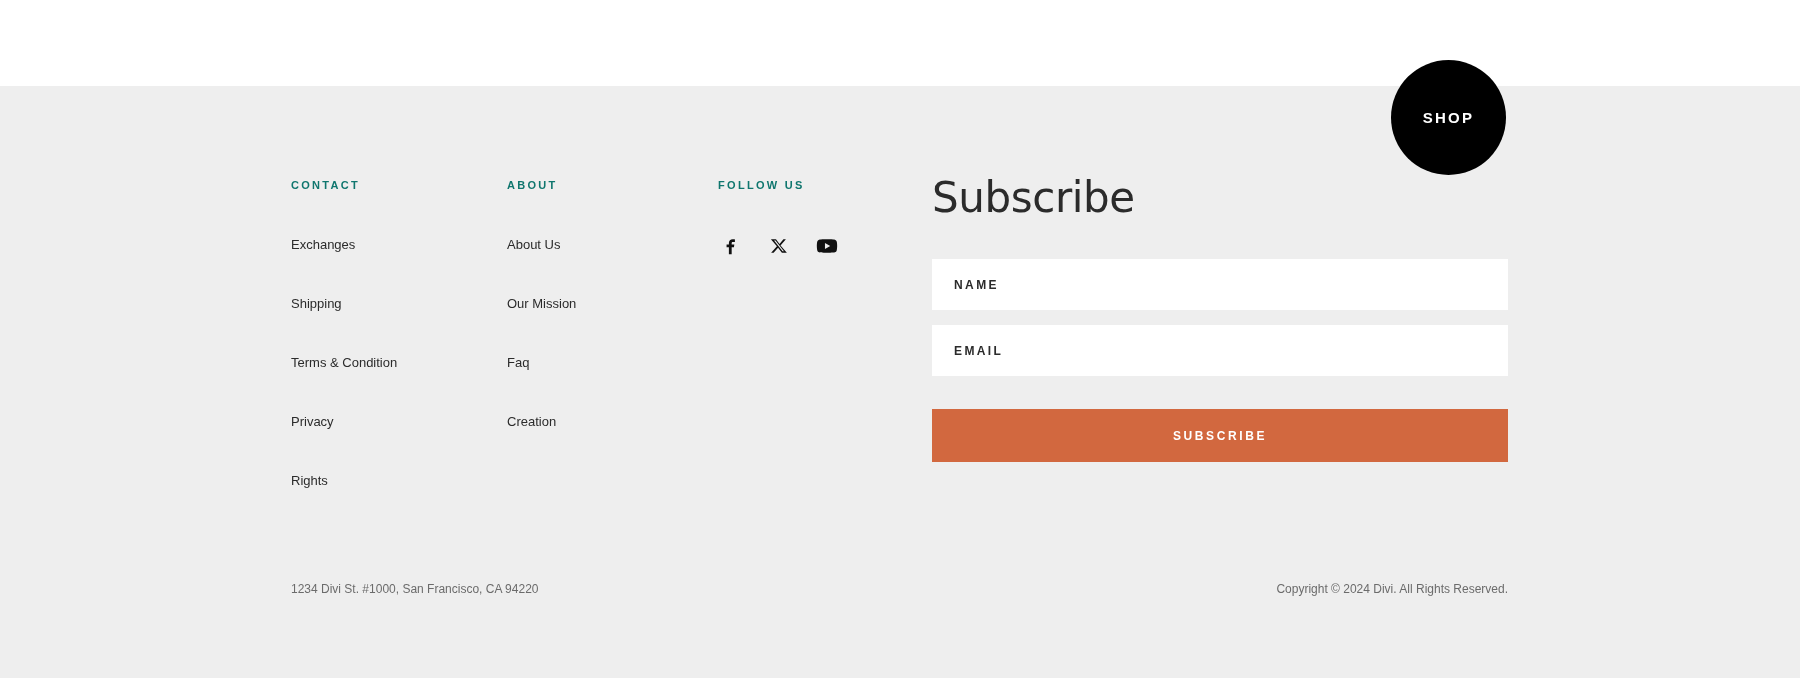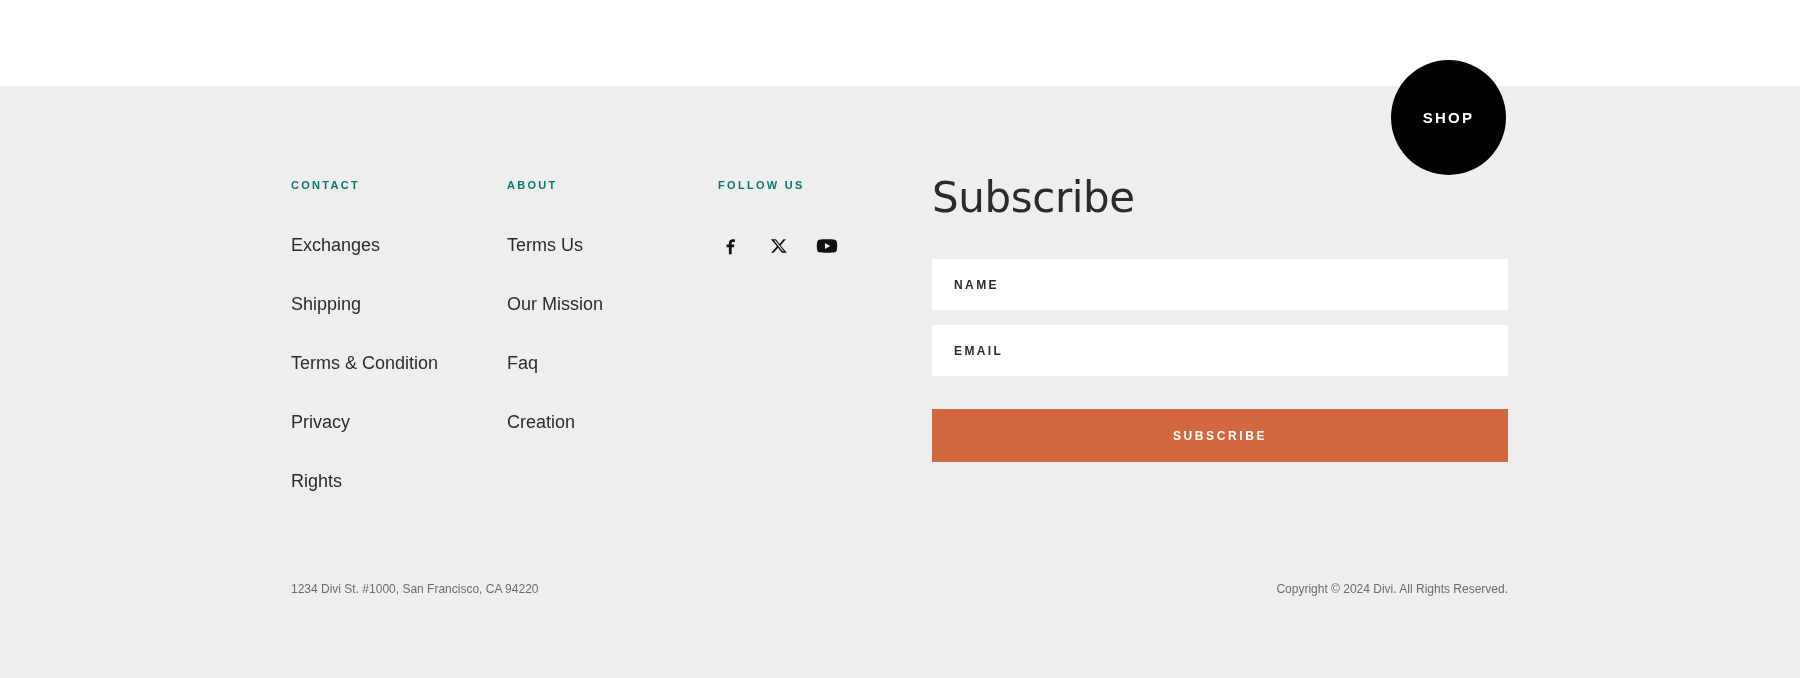--- a/index.html
+++ b/index.html
@@ -79,21 +79,21 @@
     text-transform: uppercase;
     line-height: 20px;
     margin-bottom: 16px;
   }
 
   .link-list { list-style: none; margin-top: 38px; }
   .link-list li { margin-bottom: 0; }
   .link-list li + li { margin-top: 35px; }
   .link-item {
     display: inline-block;
-    font-size: 18px;
+    font-size: 13px;
     color: #2b2b2b;
     line-height: 24px;
     text-decoration: none;
     cursor: pointer;
     font-family: "Liberation Sans", sans-serif;
   }
 
   
   .social-row {
     margin-top: 38px;
@@ -229,21 +229,21 @@
       <li>
         <a class="link-item" href="#">Rights</a>
       </li>
     </ul>
   </div>
 
   <div class="col col-about">
     <div class="col-title">ABOUT</div>
     <ul class="link-list">
       <li>
-        <a class="link-item" href="#">Terms Us</a>
+        <a class="link-item" href="#">About Us</a>
       </li>
       <li>
         <a class="link-item" href="#">Our Mission</a>
       </li>
       <li>
         <a class="link-item" href="#">Faq</a>
       </li>
       <li>
         <a class="link-item" href="#">Creation</a>
       </li>

